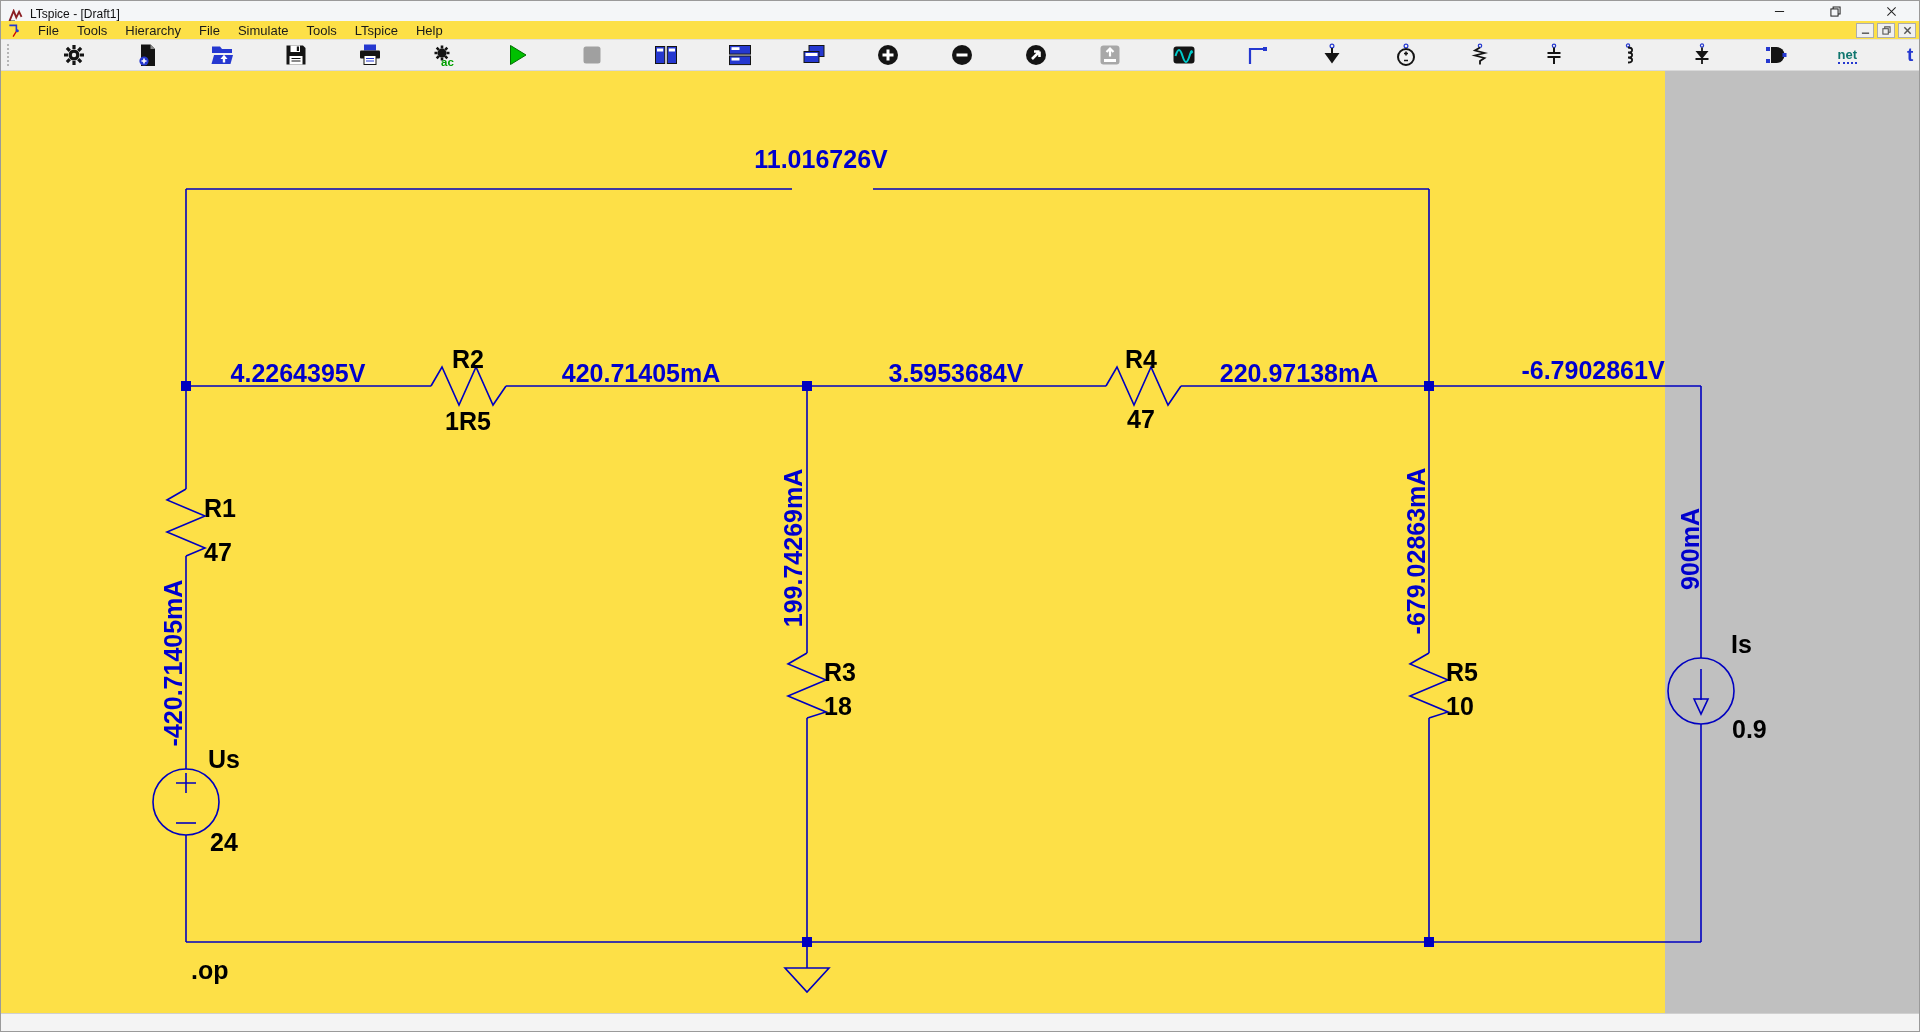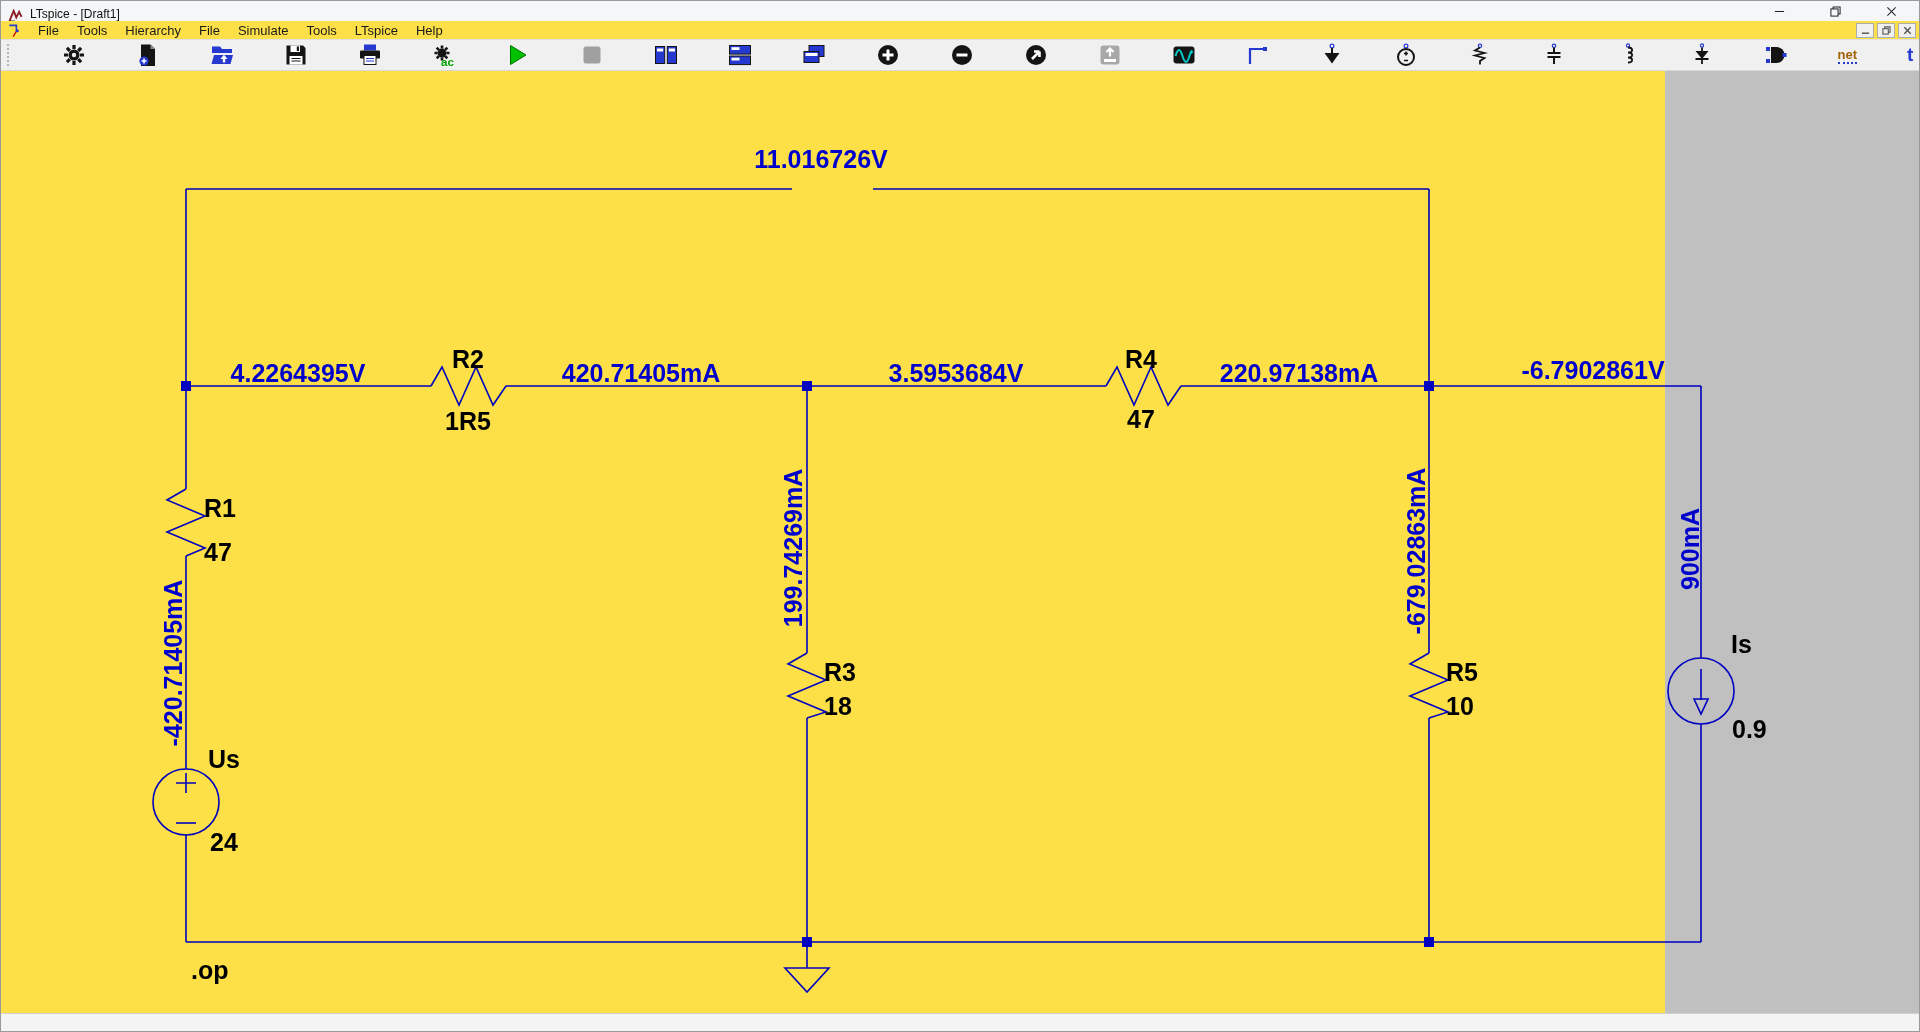--- a/index.html
+++ b/index.html
@@ -25,21 +25,21 @@
   .mdi-btn svg{width:9px;height:9px;}
   
   #toolbar{position:absolute;left:0;top:39px;width:100%;height:31px;background:#f0f0f0;
            display:flex;align-items:center;border-bottom:1px solid #d9d9d9;gap:43px;}
   #tb-handle{width:5px;height:22px;margin:0 6px 0 6px;border-left:2px dotted #b5b5b5;}
   .tbtn{width:27px;height:27px;margin:0 3.5px;display:flex;align-items:center;justify-content:center;}
   .tbtn svg{width:24px;height:24px;}
   .tbtn .glyph{font-weight:bold;font-size:19px;line-height:24px;font-family:"Liberation Sans",sans-serif;}
   .glyph-blue{color:#2538d0;}
   .glyph-black{color:#141414;text-shadow:1px 1px 0 #aaa;}
-  .glyph-net{color:#a16207;font-size:13px !important;border-bottom:2px dotted #2538d0;line-height:15px !important;}
+  .glyph-net{color:#0f766e;font-size:13px !important;border-bottom:2px dotted #2538d0;line-height:15px !important;}
   
   #canvas{position:absolute;left:0;top:70px;width:1664px;height:942px;background:#fde047;}
   .wire{stroke:#0000c0;stroke-width:1.6;fill:none;}
   .sym{stroke:#0000c0;stroke-width:1.6;fill:none;}
   .node{fill:#0000c0;}
   .netlabel{fill:#0000cd;font:bold 25px "Liberation Sans",sans-serif;}
   .complabel{fill:#000000;font:bold 25px "Liberation Sans",sans-serif;}
   
   #statusbar{position:absolute;left:0;top:1012px;width:100%;height:20px;background:#f4f4f4;
              border-top:1px solid #d0d0d0;}

